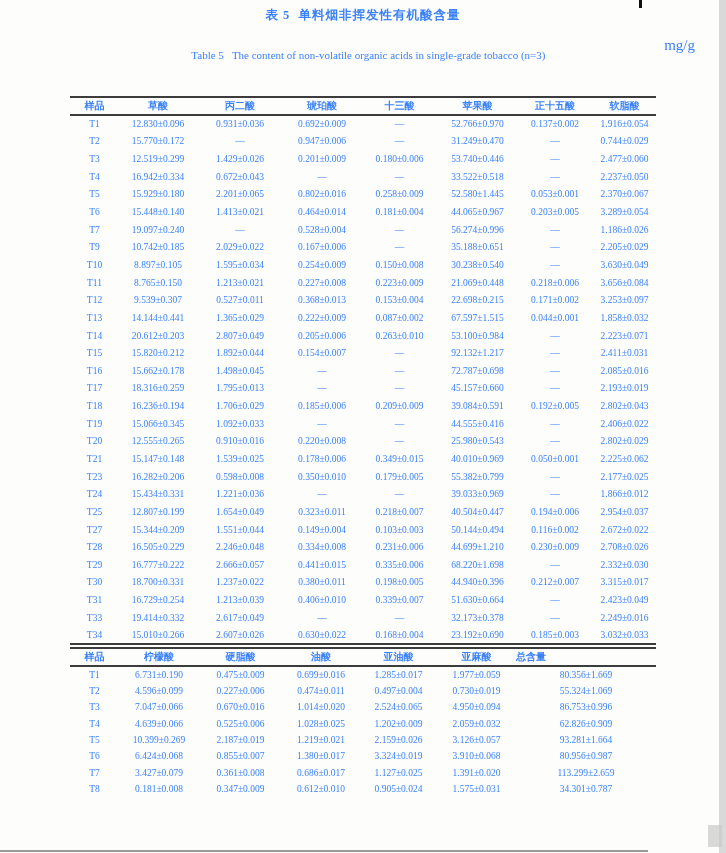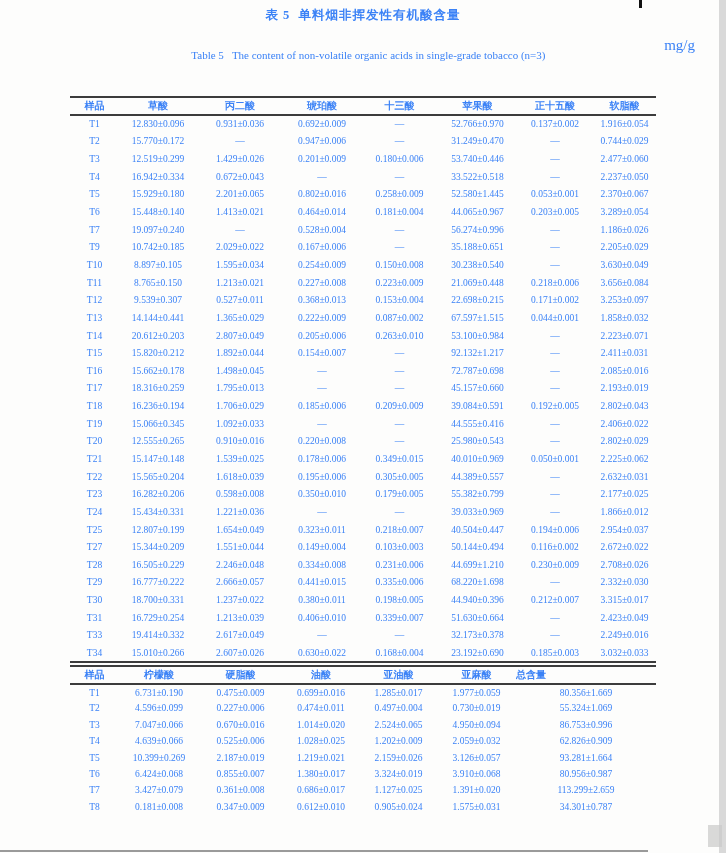--- a/index.html
+++ b/index.html
@@ -318,30 +318,20 @@
             <td>T21</td>
             <td>15.147±0.148</td>
             <td>1.539±0.025</td>
             <td>0.178±0.006</td>
             <td>0.349±0.015</td>
             <td>40.010±0.969</td>
             <td>0.050±0.001</td>
             <td>2.225±0.062</td>
           </tr>
           <tr>
-            <td>T22</td>
-            <td>15.565±0.204</td>
-            <td>1.618±0.039</td>
-            <td>0.195±0.006</td>
-            <td>0.305±0.005</td>
-            <td>44.389±0.557</td>
-            <td>—</td>
-            <td>2.632±0.031</td>
-          </tr>
-          <tr>
             <td>T23</td>
             <td>16.282±0.206</td>
             <td>0.598±0.008</td>
             <td>0.350±0.010</td>
             <td>0.179±0.005</td>
             <td>55.382±0.799</td>
             <td>—</td>
             <td>2.177±0.025</td>
           </tr>
           <tr>

